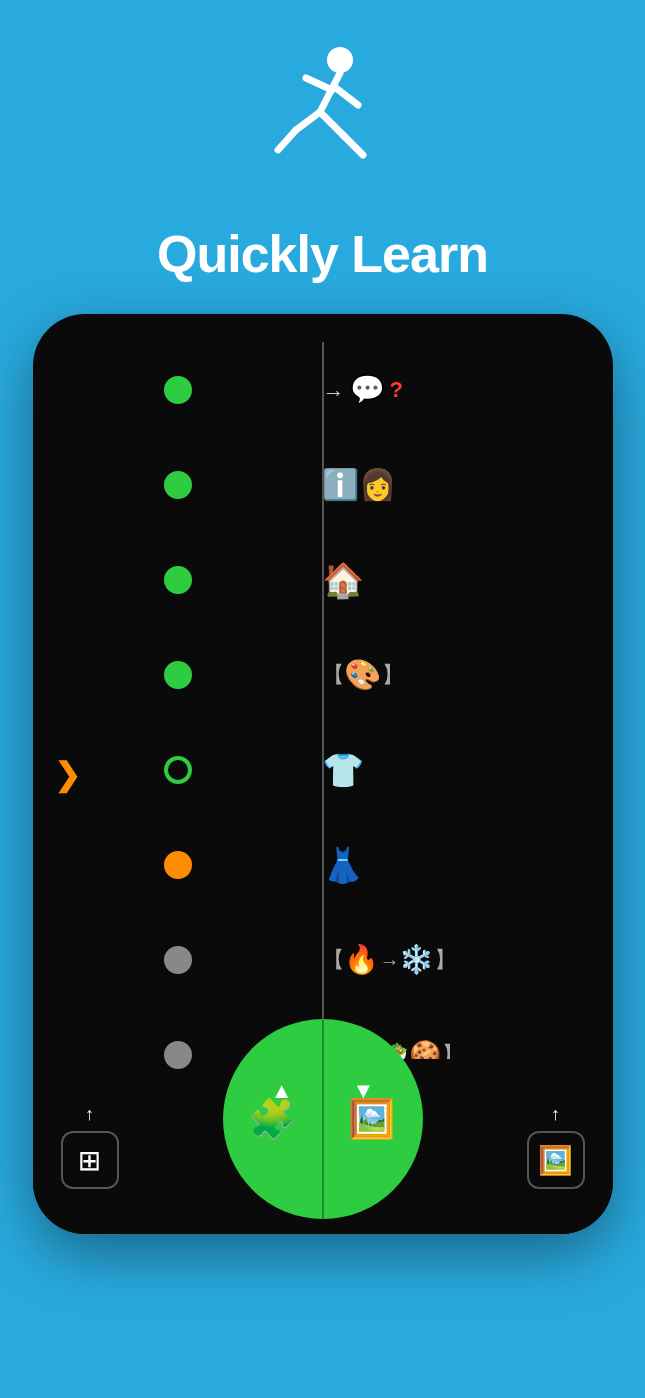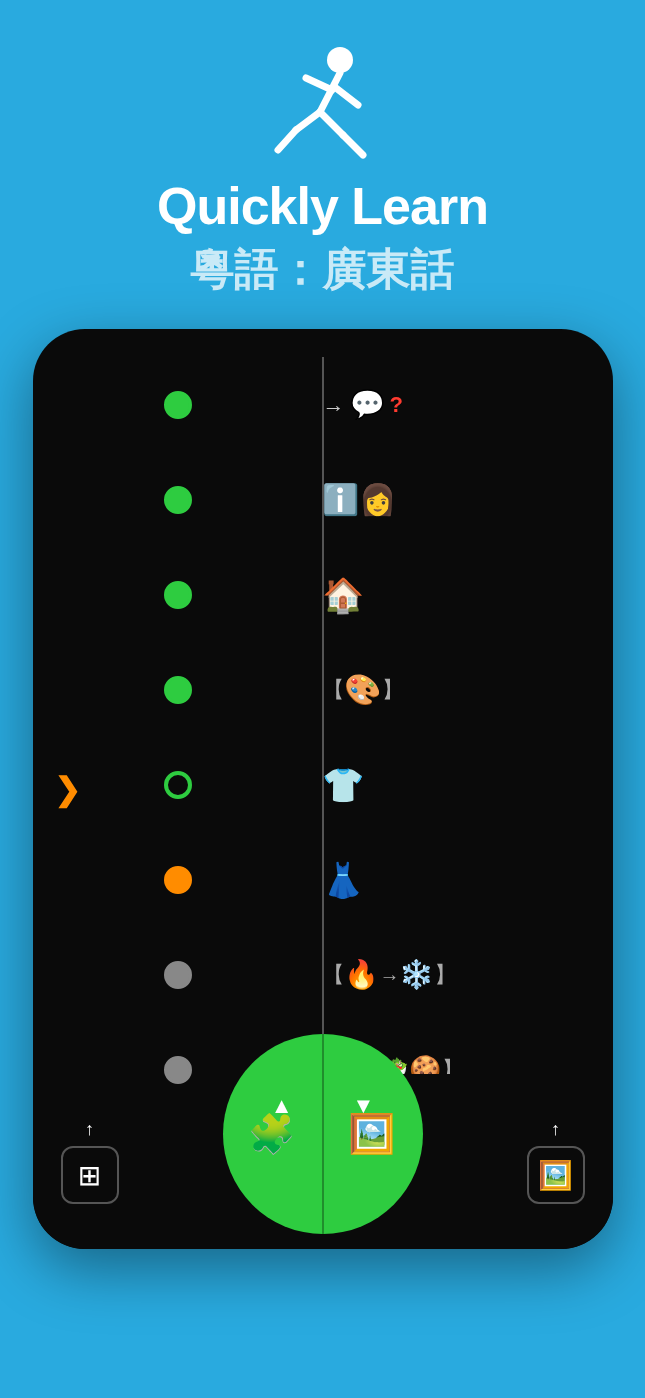--- a/index.html
+++ b/index.html
@@ -13,20 +13,21 @@
     }
 
     
     .hero {
       background: #29AADF;
       display: flex;
       flex-direction: column;
       align-items: center;
       padding-top: 40px;
       padding-bottom: 40px;
+      gap: 48px;
     }
 
     .hero-title {
       font-size: 52px;
       font-weight: 800;
       color: white;
       letter-spacing: -1px;
     }
 
     .hero-subtitle {
@@ -237,21 +238,20 @@
       <line x1="64" y1="50" x2="38" y2="38" stroke="white" stroke-width="7" stroke-linecap="round"></line>
 
       <line x1="52" y1="72" x2="28" y2="90" stroke="white" stroke-width="7" stroke-linecap="round"></line>
       <line x1="28" y1="90" x2="10" y2="110" stroke="white" stroke-width="7" stroke-linecap="round"></line>
 
       <line x1="52" y1="72" x2="75" y2="95" stroke="white" stroke-width="7" stroke-linecap="round"></line>
       <line x1="75" y1="95" x2="95" y2="115" stroke="white" stroke-width="7" stroke-linecap="round"></line>
     </svg>
   </div>
   <div class="hero-title">Quickly Learn</div>
-  <div class="hero-subtitle">粵語：廣東話</div>
 </div>
 
 <div class="phone-wrapper" style="margin-top:-10px;">
   <div class="phone-frame">
 
     <div class="side-arrow">❯</div>
 
     <div class="vertical-line"></div>
 
     <div class="tl-rows">

